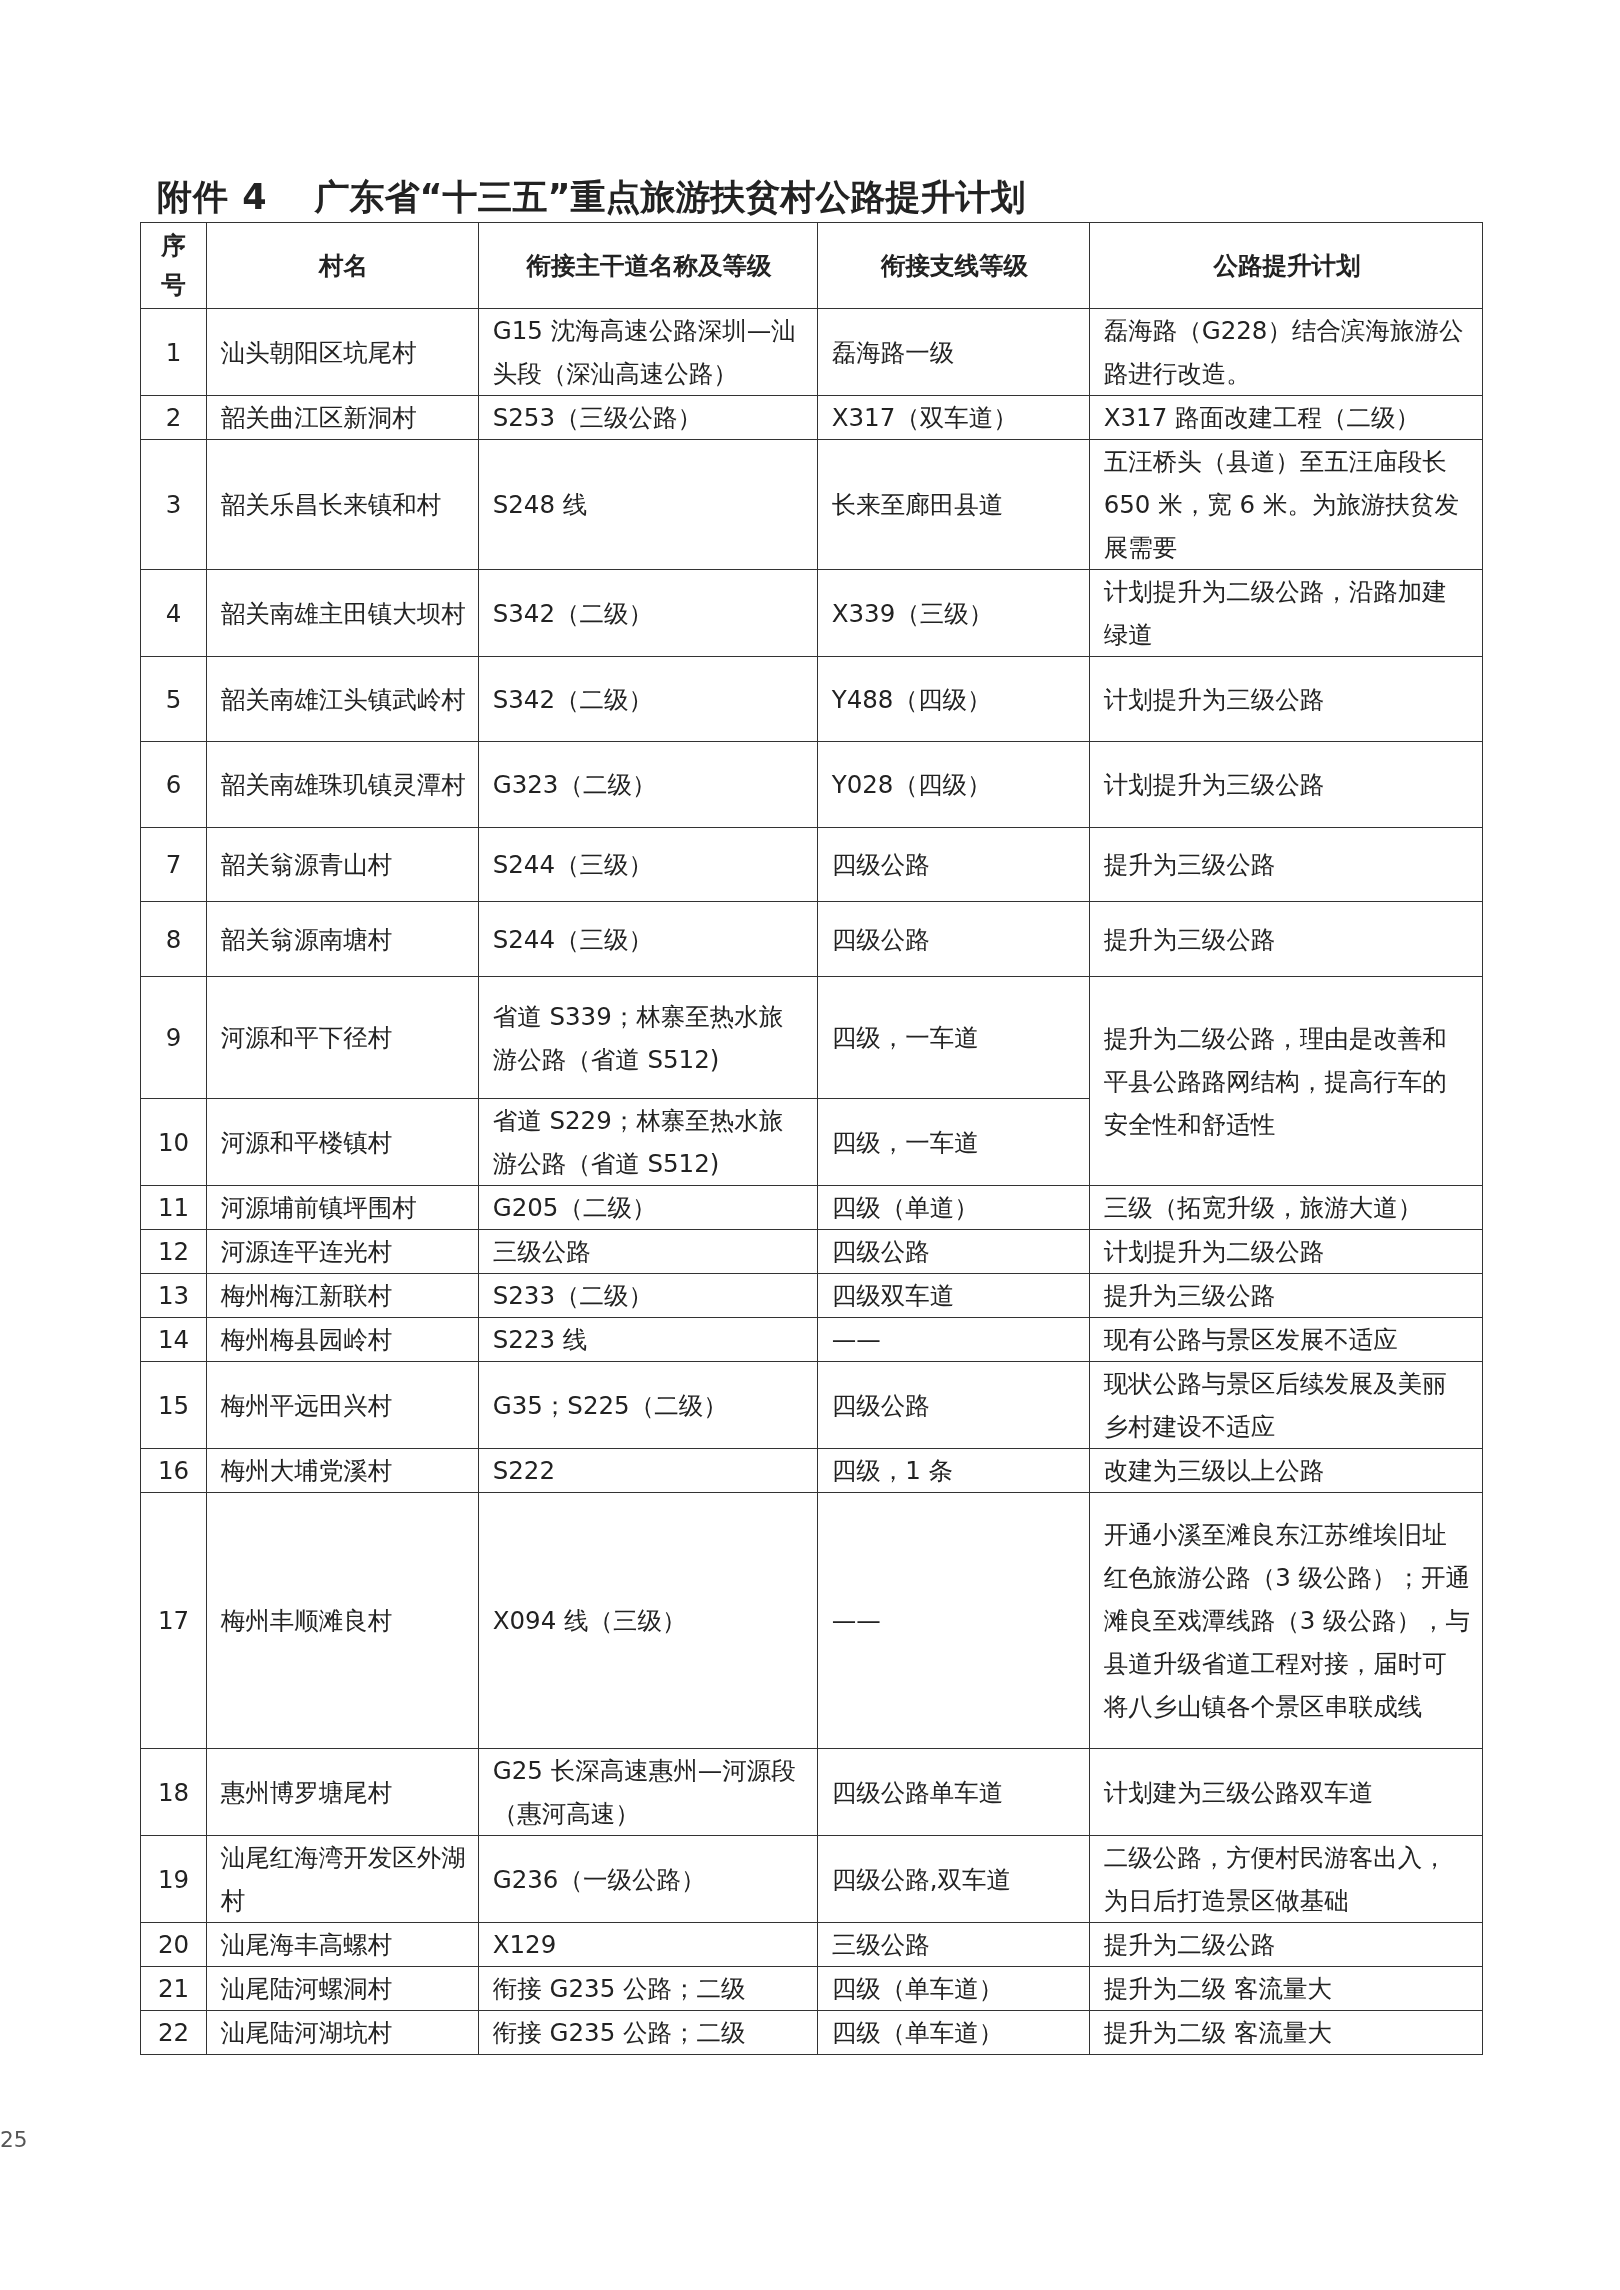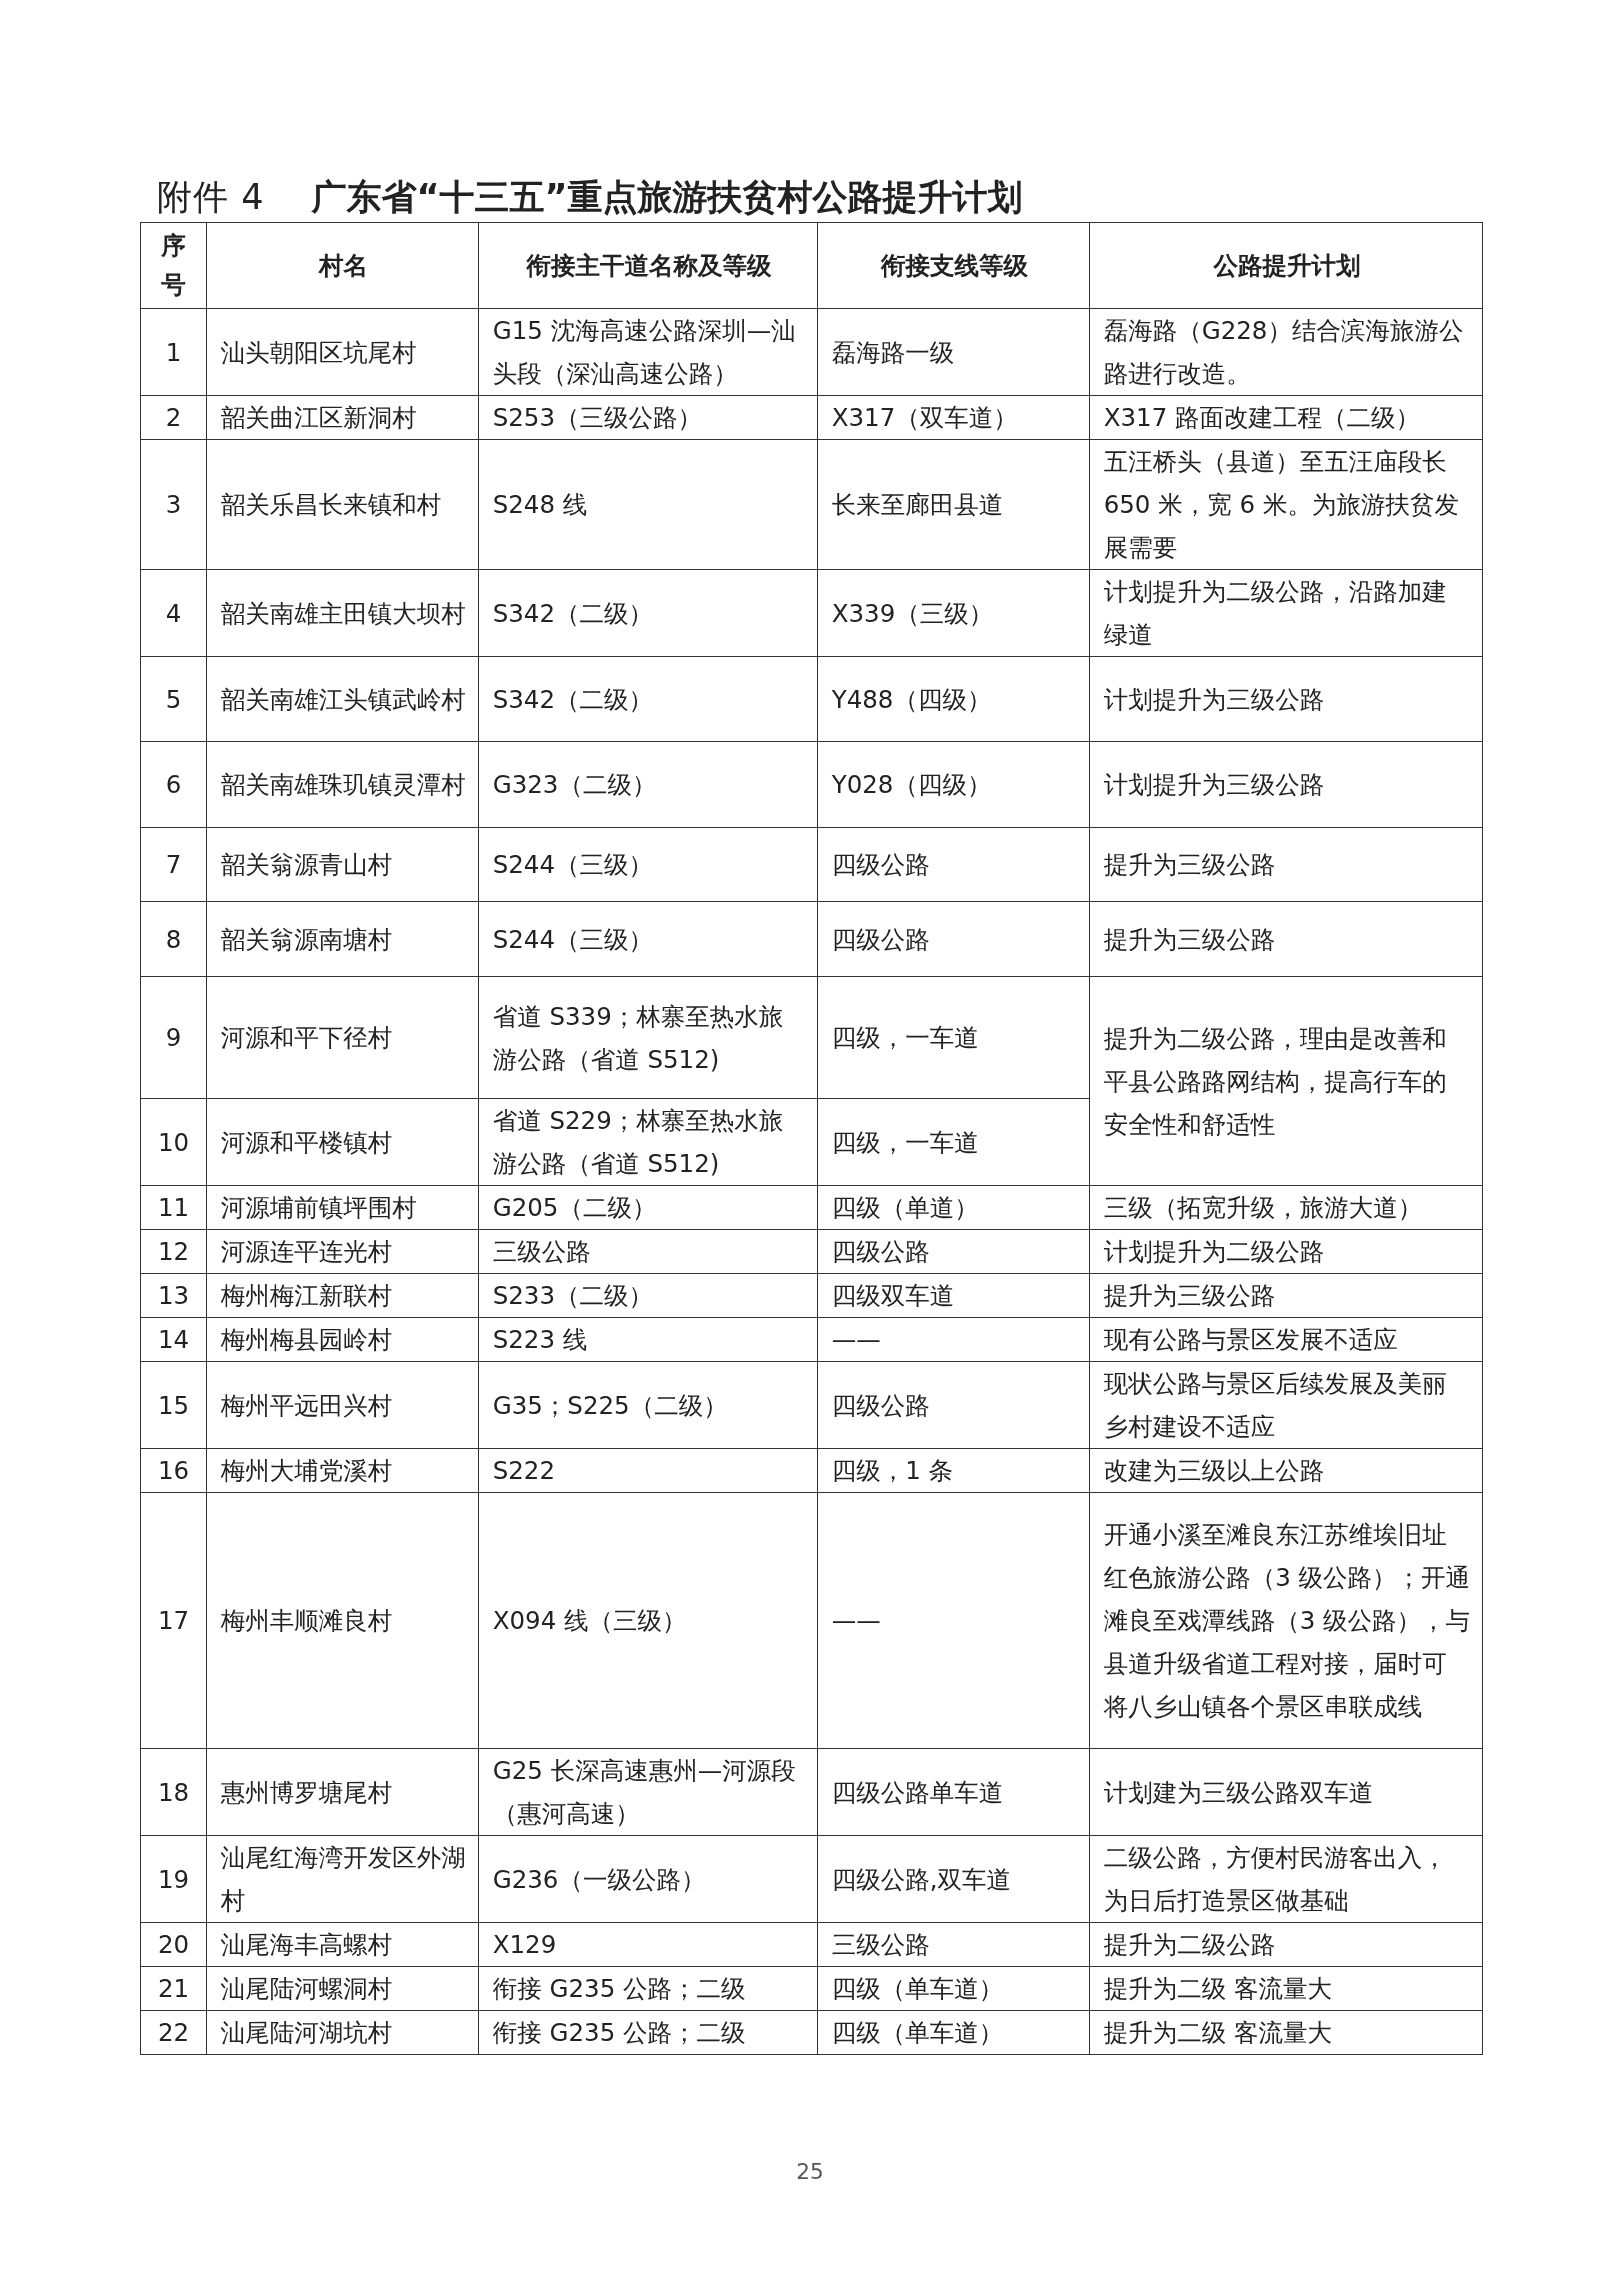--- a/index.html
+++ b/index.html
@@ -1,26 +1,26 @@
 <!DOCTYPE html>
 <html><head>
 <meta charset="utf-8">
 <style>
   html, body { margin:0; padding:0; background:#ffffff; }
   body { width:1620px; height:2291px; position:relative; overflow:hidden;
          font-family:"DejaVu Sans", "Liberation Sans", sans-serif; color:#222; }
   .title { position:absolute; left:157px; top:173px; font-size:35px; line-height:49px; white-space:nowrap; }
-  .title .prefix { font-weight:normal; letter-spacing:1px; }
+  .title .prefix { font-weight:bold; letter-spacing:1px; }
   .title .main { font-weight:bold; margin-left:47px; }
   table { position:absolute; left:140px; top:222px; border-collapse:collapse; table-layout:fixed; width:1341px; }
   td, th { border:1.5px solid #333; font-size:24.5px; line-height:43px; padding:0 11.8px 0 13.7px; vertical-align:middle; text-align:left; font-weight:normal; overflow:hidden; }
   th { font-weight:bold; text-align:center; }
   td.num { text-align:center; padding:0 3.9px; }
   th.num { padding:0 3.9px; line-height:43px; }
-  .page-num { position:absolute; left:0; width:1620px; top:2127px; text-align:center; font-size:21.6px; color:#555;margin-top:32px; }
+  .page-num { position:absolute; left:0; width:1620px; top:2127px; text-align:left; font-size:21.6px; color:#555; }
 </style>
 </head>
 <body>
 
 <div class="title">
   <span class="prefix">附件 4</span><span class="main">广东省“十三五”重点旅游扶贫村公路提升计划</span>
 </div>
 
 <table>
   <colgroup>

